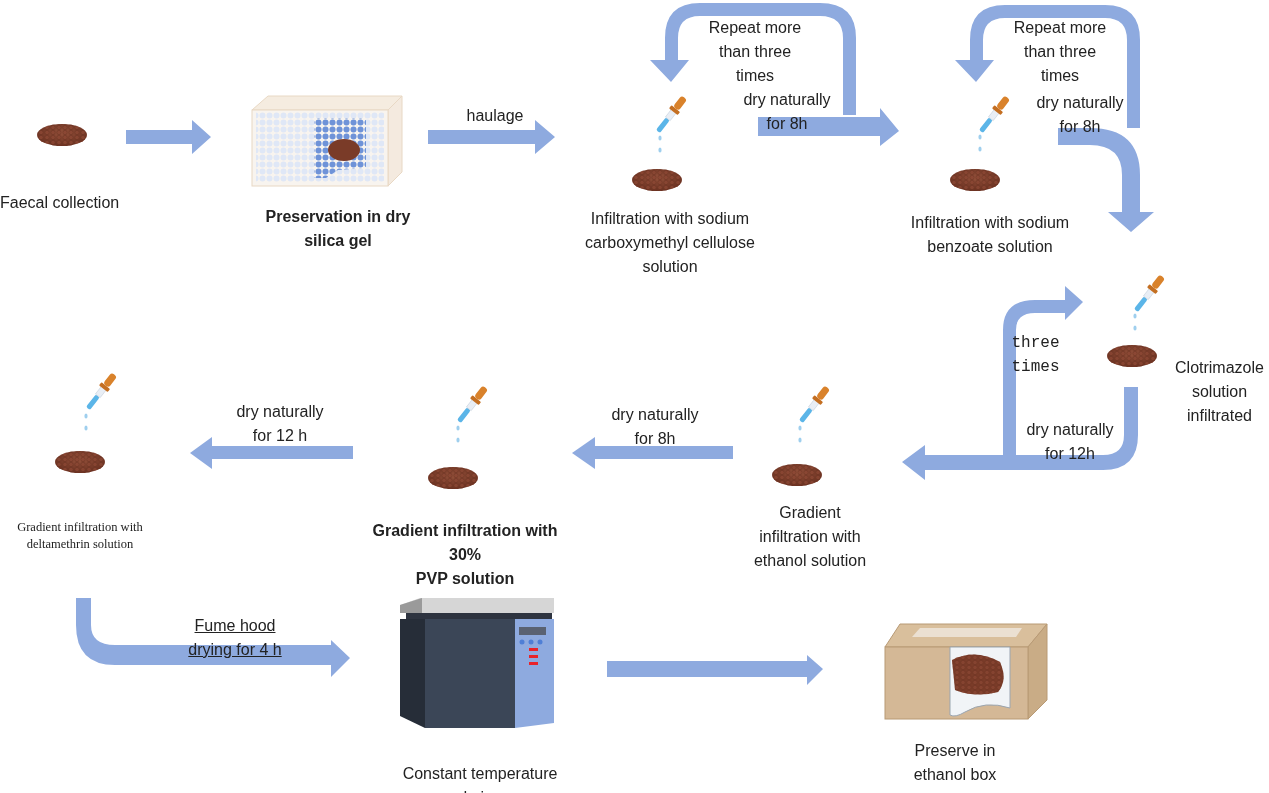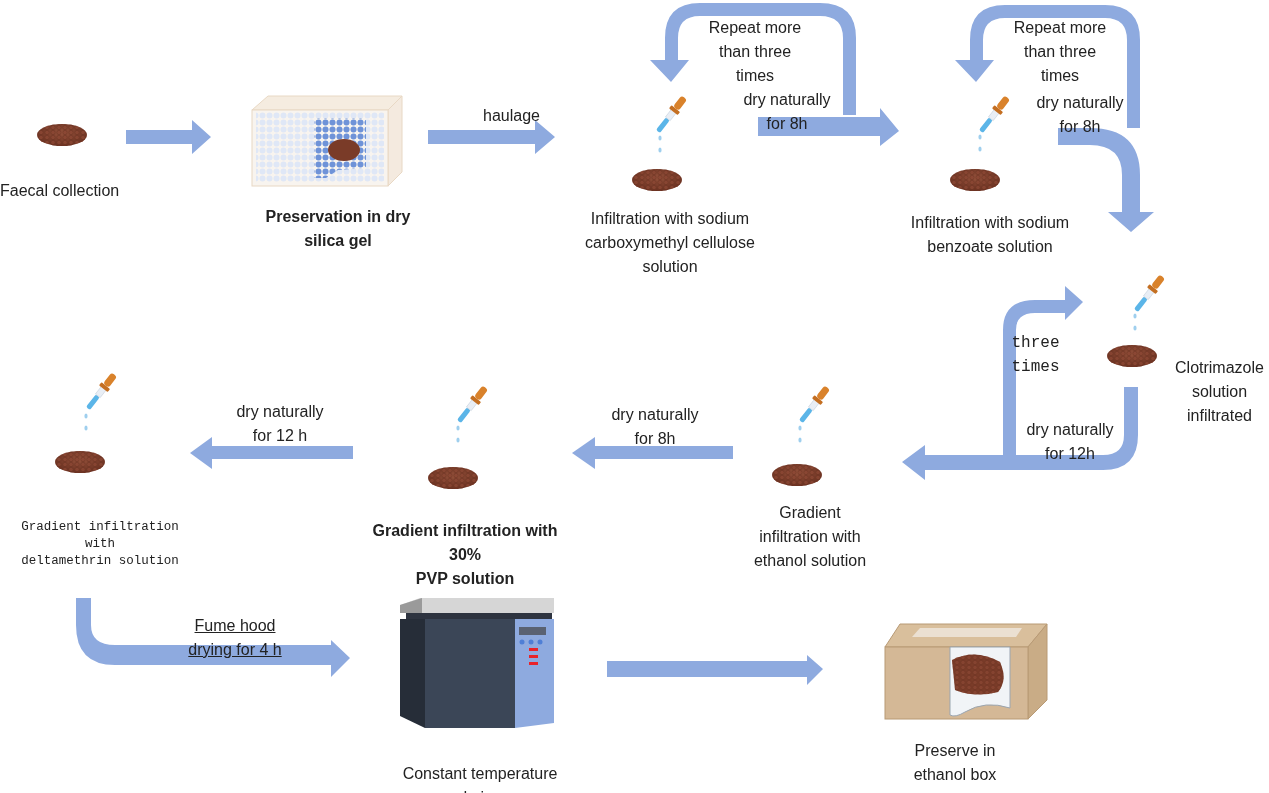--- a/index.html
+++ b/index.html
@@ -1,18 +1,18 @@
 <!DOCTYPE html>
 <html><head>
 <meta charset="utf-8">
 <style>
   html,body{margin:0;padding:0;background:#ffffff;}
   body{width:1269px;height:793px;position:relative;overflow:hidden;font-family:"Liberation Sans",sans-serif;color:#222;}
   .lbl{position:absolute;font-size:16px;line-height:24px;text-align:center;white-space:nowrap;}
-  .lbl.alt{font-family:Liberation Mono, monospace;font-size:12.5px;line-height:17px;padding-left:20px;}
+  .lbl.alt{font-family:Liberation Serif, serif;font-size:12.5px;line-height:17px;}
   svg.canvas{position:absolute;left:0;top:0;}
   .arrow{fill:#8eaadf;}
 </style>
 </head>
 <body>
 
 <svg class="canvas" width="1269" height="793" viewBox="0 0 1269 793">
   <defs>
     <radialGradient id="poo" cx="50%" cy="40%" r="60%">
       <stop offset="0%" stop-color="#93503a"></stop>
@@ -119,21 +119,21 @@
     <polygon points="885,647 900,624 1047,624 1028,647" fill="#d9bf9c" stroke="#b89a75"></polygon>
     <polygon points="912,637 920,628 1022,628 1016,637" fill="#ebe0d2"></polygon>
     <polygon points="1028,647 1047,624 1047,700 1028,719" fill="#c9ac86" stroke="#b89a75"></polygon>
     <rect x="885" y="647" width="143" height="72" fill="#d4b896" stroke="#b89a75"></rect>
     <path d="M 950,647 L 1010,647 L 1010,708 Q 985,700 965,712 Q 955,718 950,715 Z" fill="#f1f4f7" stroke="#9aa5b0"></path>
     <path d="M 952,660 Q 975,648 1000,662 Q 1008,680 998,692 Q 975,698 955,690 Z" fill="#7a3b28"></path>
     <path d="M 952,660 Q 975,648 1000,662 Q 1008,680 998,692 Q 975,698 955,690 Z" fill="url(#bumps)" opacity="0.7"></path>
   </g>
 </svg>
 
-<div class="lbl" style="left:0px;top:179px;width:118px;">Faecal collection</div>
+<div class="lbl" style="left:0px;top:191px;width:118px;">Faecal collection</div>
 <div class="lbl" style="left:248px;top:205px;width:180px;white-space:pre-line;font-weight:bold;">Preservation in dry
 silica gel</div>
 <div class="lbl" style="left:575px;top:207px;width:190px;white-space:pre-line;">Infiltration with sodium
 carboxymethyl cellulose
 solution</div>
 <div class="lbl" style="left:905px;top:211px;width:170px;white-space:pre-line;">Infiltration with sodium
 benzoate solution</div>
 <div class="lbl" style="left:1170px;top:308px;width:99px;white-space:pre-line;margin-top:48px;">Clotrimazole
 solution
 infiltrated</div>
@@ -142,21 +142,21 @@
 ethanol solution</div>
 <div class="lbl" style="left:360px;top:519px;width:210px;white-space:pre-line;font-weight:bold;">Gradient infiltration with 30%
 PVP solution</div>
 <div class="lbl alt" style="left:0px;top:519px;width:160px;white-space:pre-line;">Gradient infiltration with
 deltamethrin solution</div>
 <div class="lbl" style="left:380px;top:762px;width:200px;white-space:pre-line;">Constant temperature drying
 at 30° C</div>
 <div class="lbl" style="left:890px;top:739px;width:130px;white-space:pre-line;">Preserve in
 ethanol box</div>
 
-<div class="lbl" style="left:450px;top:104px;width:90px;text-align:right;">haulage</div>
+<div class="lbl" style="left:450px;top:104px;width:90px;">haulage</div>
 <div class="lbl" style="left:700px;top:16px;width:110px;white-space:pre-line;">Repeat more
 than three
 times</div>
 <div class="lbl" style="left:737px;top:88px;width:100px;white-space:pre-line;">dry naturally
 for 8h</div>
 <div class="lbl" style="left:1005px;top:16px;width:110px;white-space:pre-line;">Repeat more
 than three
 times</div>
 <div class="lbl" style="left:1030px;top:91px;width:100px;white-space:pre-line;">dry naturally
 for 8h</div>

